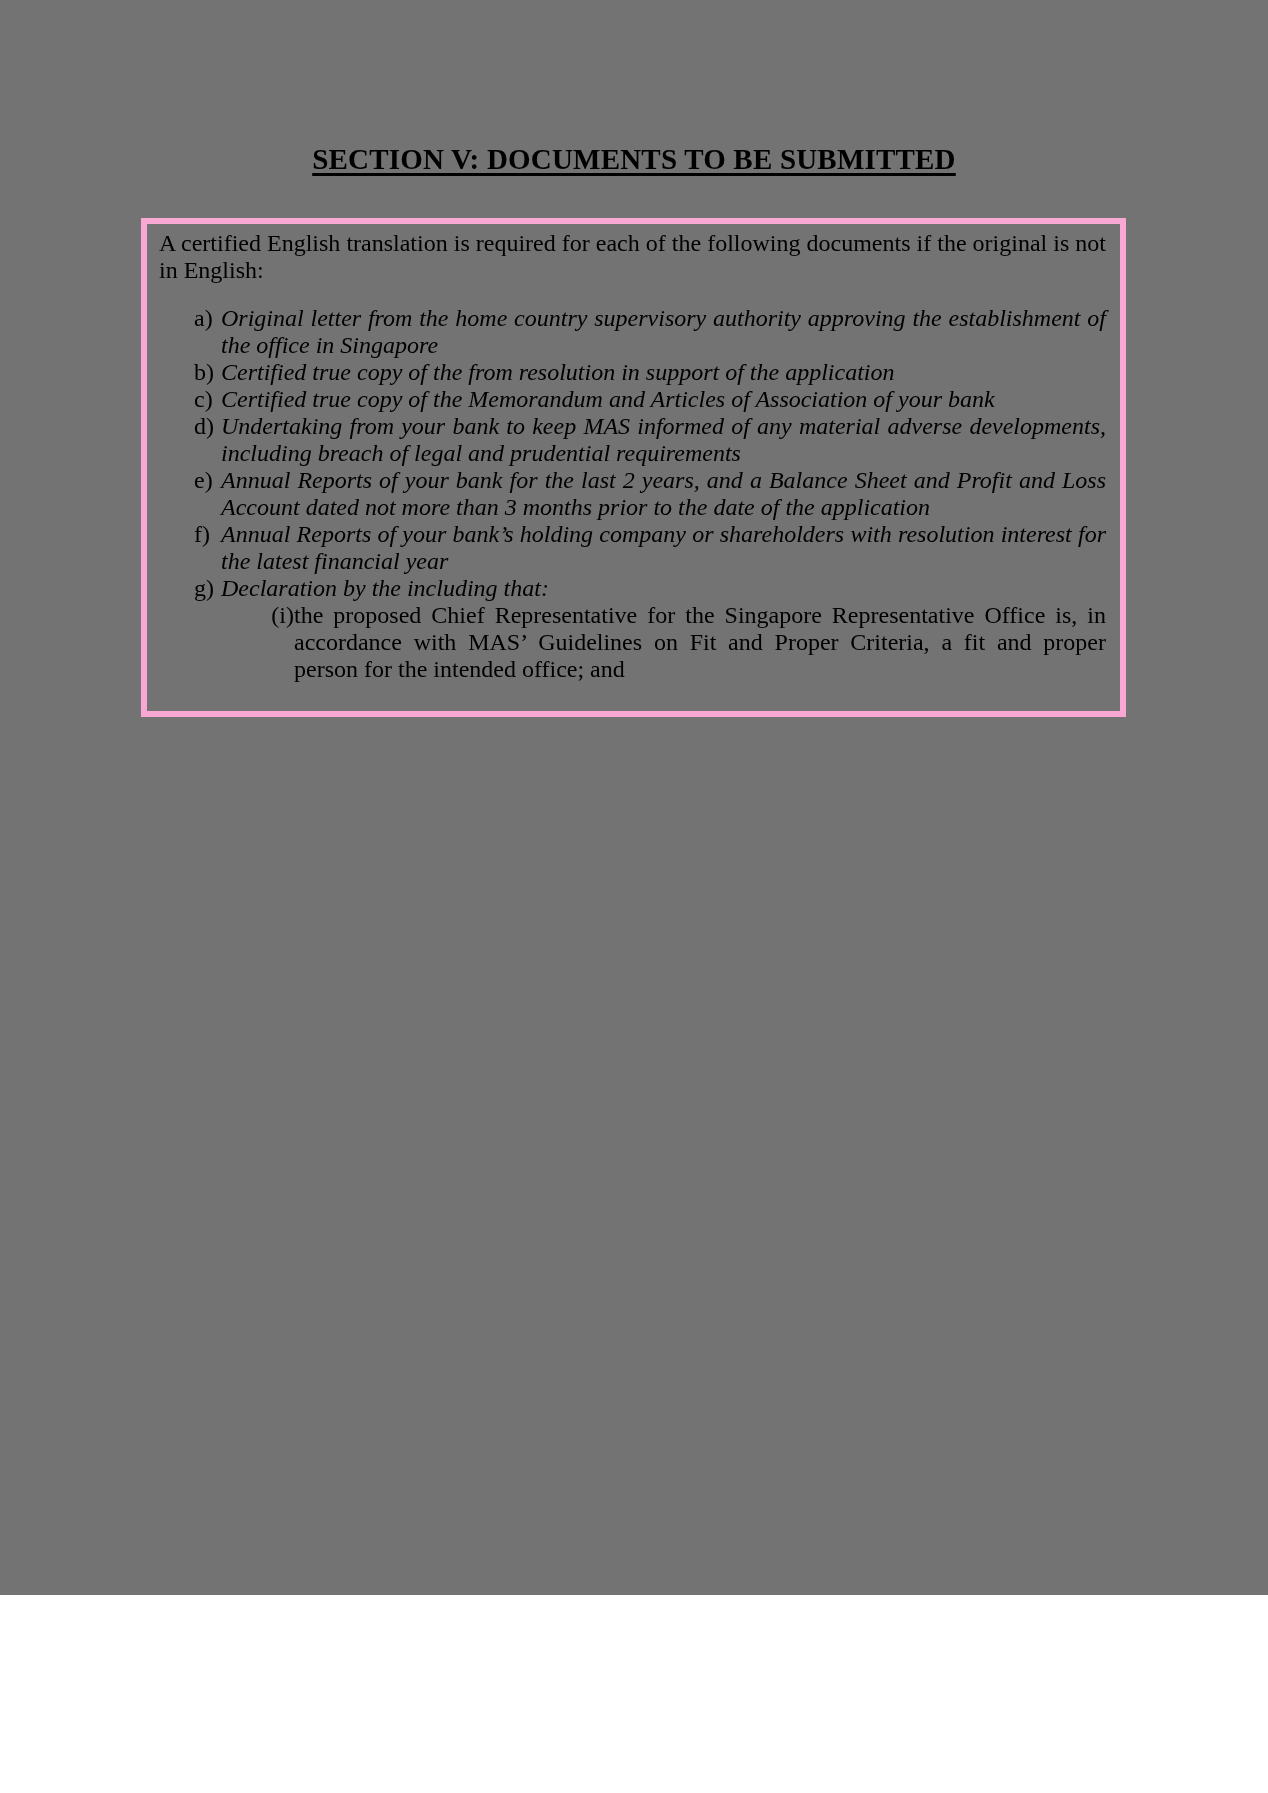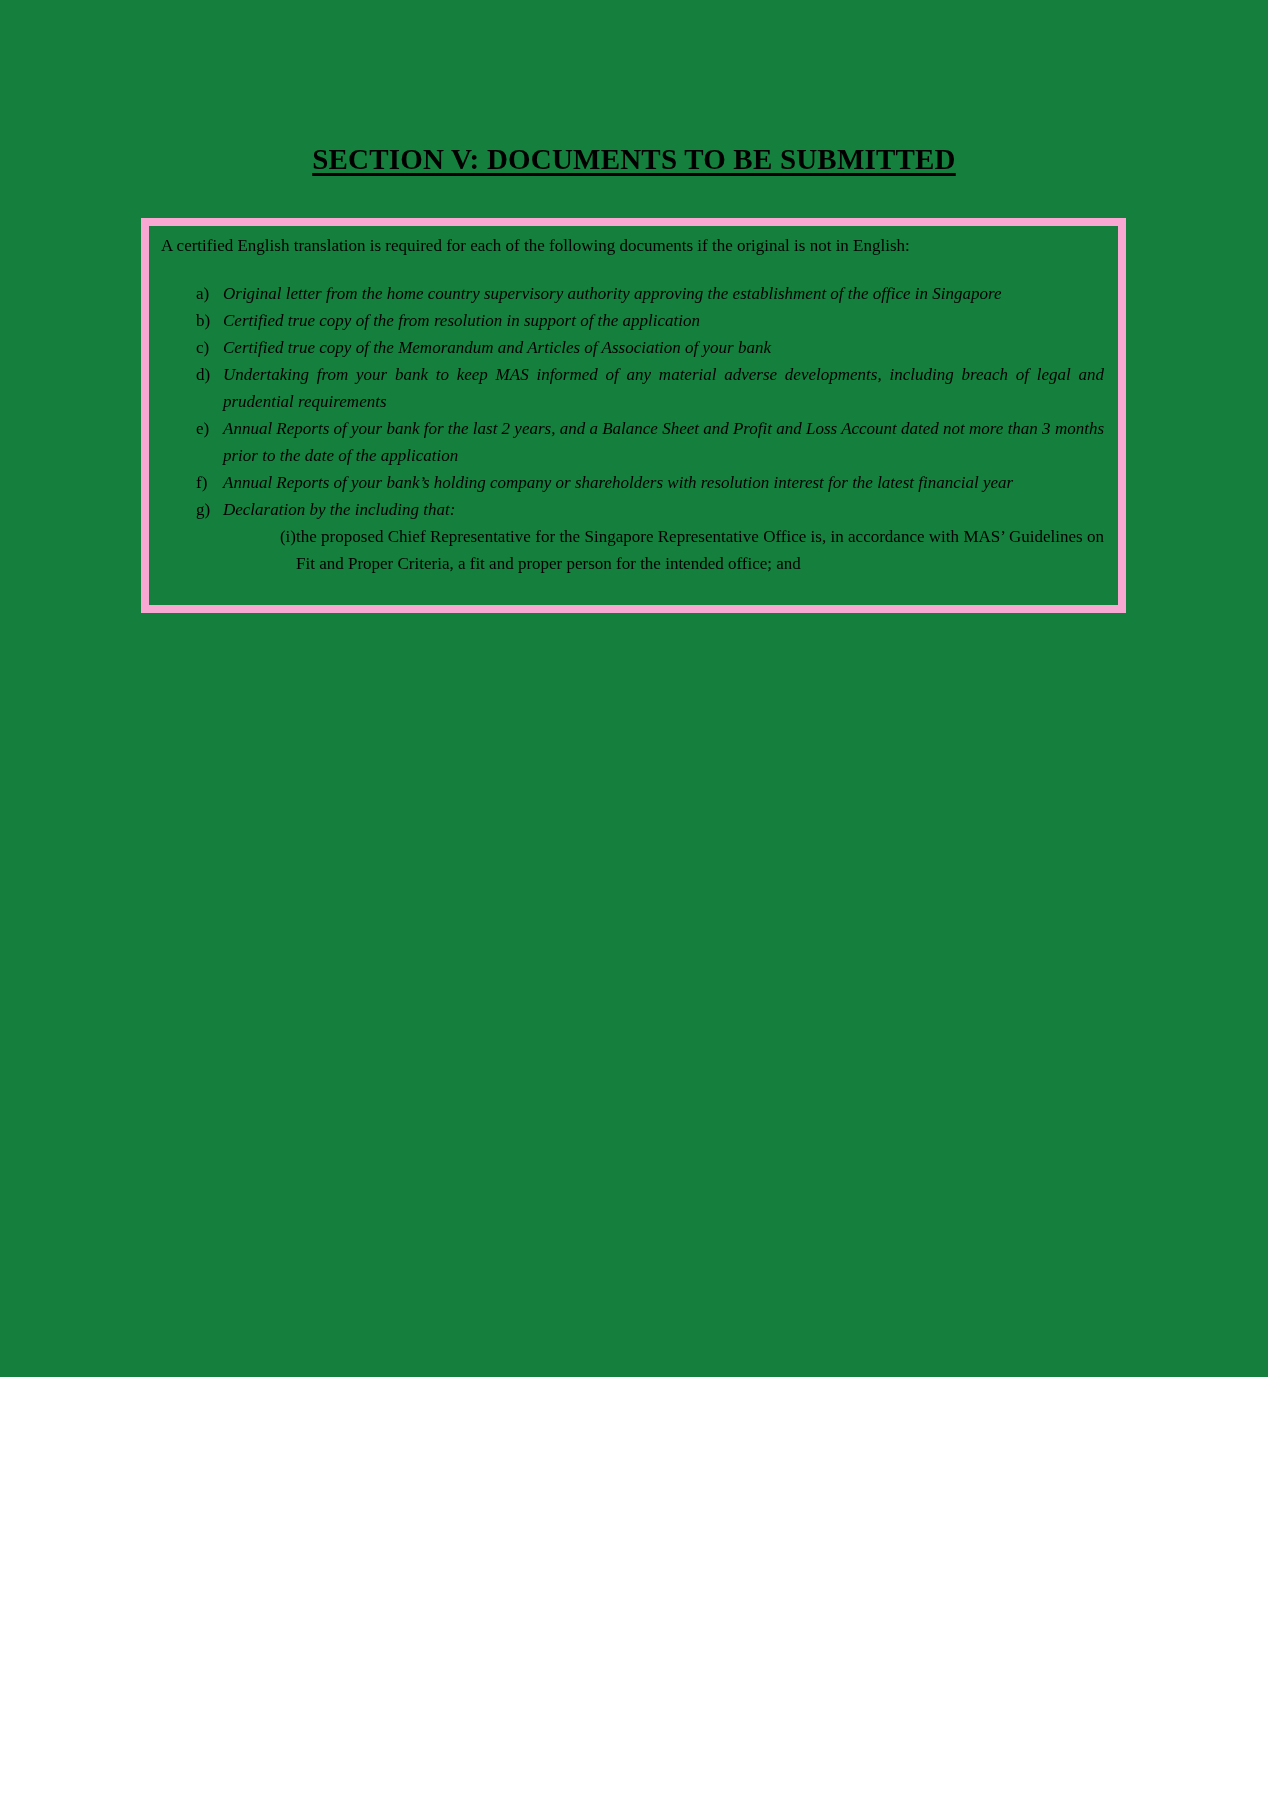--- a/index.html
+++ b/index.html
@@ -3,22 +3,22 @@
 <meta charset="utf-8">
 <style>
   html, body {
     margin: 0;
     padding: 0;
     background: #ffffff;
   }
   .page {
     position: relative;
     width: 1268px;
-    height: 1377px;
-    background: #15803d;
+    height: 1595px;
+    background: #737373;
     color: #000000;
     font-family: "Liberation Serif", "DejaVu Serif", serif;
     overflow: hidden;
   }
   .title {
     margin: 0;
     padding-top: 140px;
     text-align: center;
     font-size: 29px;
     line-height: 38px;
@@ -28,23 +28,23 @@
   .title .underlined {
     text-decoration: underline;
     text-decoration-thickness: 3px;
     text-underline-offset: 4px;
   }
   .content-box {
     box-sizing: border-box;
     margin-left: 141px;
     margin-top: 40px;
     width: 985px;
-    border: 8px solid #f9a8d4;
+    border: 6px solid #f9a8d4;
     padding: 6px 14px 28px 12px;
-    font-size: 17px;
+    font-size: 24px;
     line-height: 27px;
   }
   .intro {
     margin: 0;
     text-align: justify;
   }
   .doc-list {
     margin-top: 21px;
   }
   .item {

